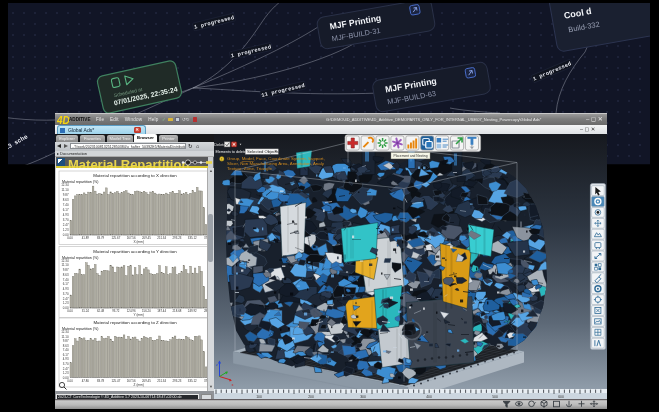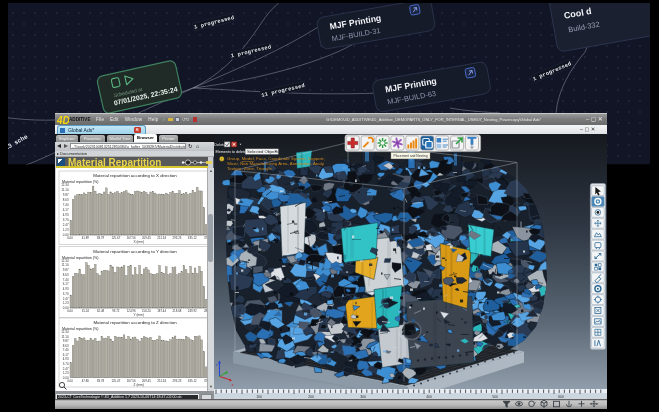--- a/index.html
+++ b/index.html
@@ -122,21 +122,21 @@
     </div>
 
     <div class="abs" style="left:0;top:17.5px;width:159px;height:5.5px;background:#d2d5d8;border-bottom:1px solid #aaa;">
       <span class="abs" style="left:2px;top:0.4px;font-size:4px;color:#222;">▸ Documentation</span>
     </div>
 
     <div class="abs" style="left:1px;top:23px;width:152px;height:11px;background:#57585a;border-bottom:2px solid #d8c62e;">
       <span class="abs" style="left:1px;top:1px;width:8px;height:8px;background:#1d4f7e;">
         <span class="abs" style="left:1px;top:1px;width:6px;height:6px;background:linear-gradient(135deg,#fff 40%,#1d4f7e 40%);"></span>
       </span>
-      <span class="abs" style="left:12px;top:0.6px;font-size:10px;font-weight:bold;color:#e8d44c;">Material Repartition</span>
+      <span class="abs" style="left:12px;top:0.6px;font-size:13px;font-weight:bold;color:#e8d44c;">Material Repartition</span>
       <svg class="abs" style="left:124px;top:1px" width="33" height="9" viewBox="0 0 33 9">
         <line x1="2" y1="4.5" x2="31" y2="4.5" stroke="#ddd" stroke-width="0.7"></line>
         <circle cx="8" cy="4.5" r="2.6" fill="#222" stroke="#eee" stroke-width="0.7"></circle>
         <circle cx="15" cy="4.5" r="1.6" fill="#222" stroke="#eee" stroke-width="0.6"></circle>
         <circle cx="3" cy="4.5" r="1.2" fill="#eee"></circle>
             <circle cx="21" cy="4.5" r="1.2" fill="#eee"></circle>
         <rect x="26" y="3.2" width="6" height="2.6" fill="#e8d44c"></rect>
       </svg>
     </div>
 

